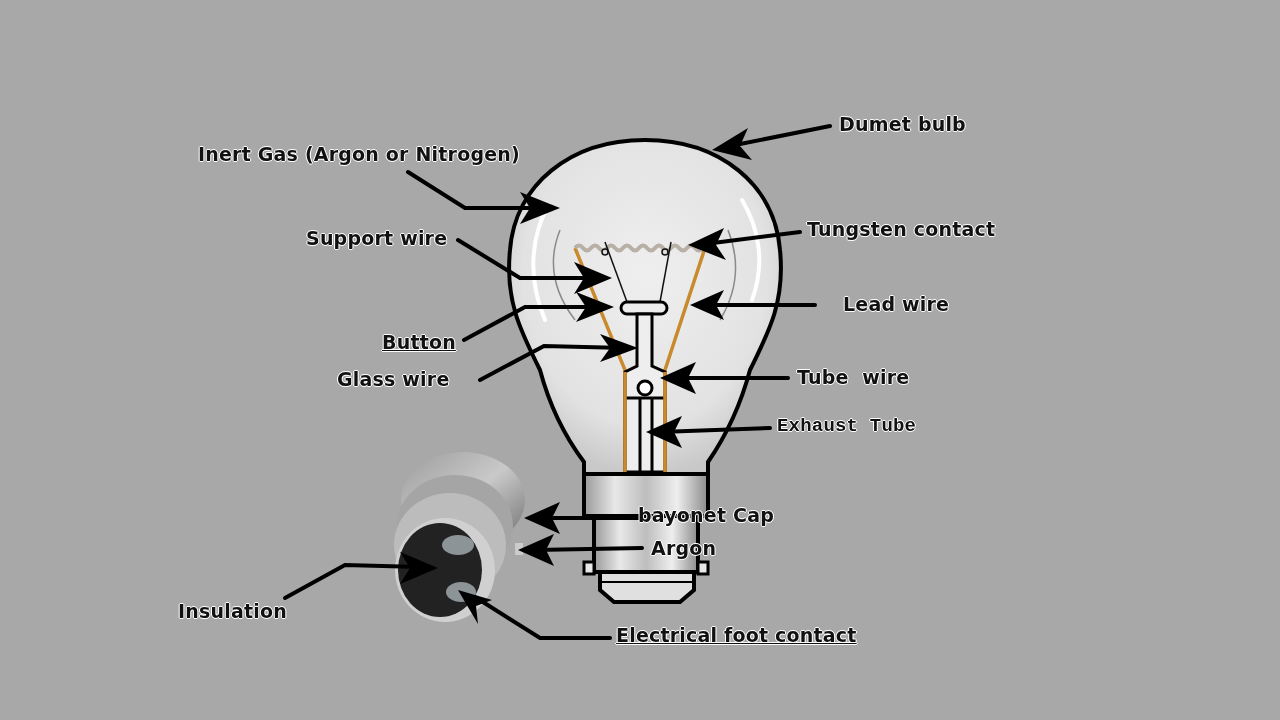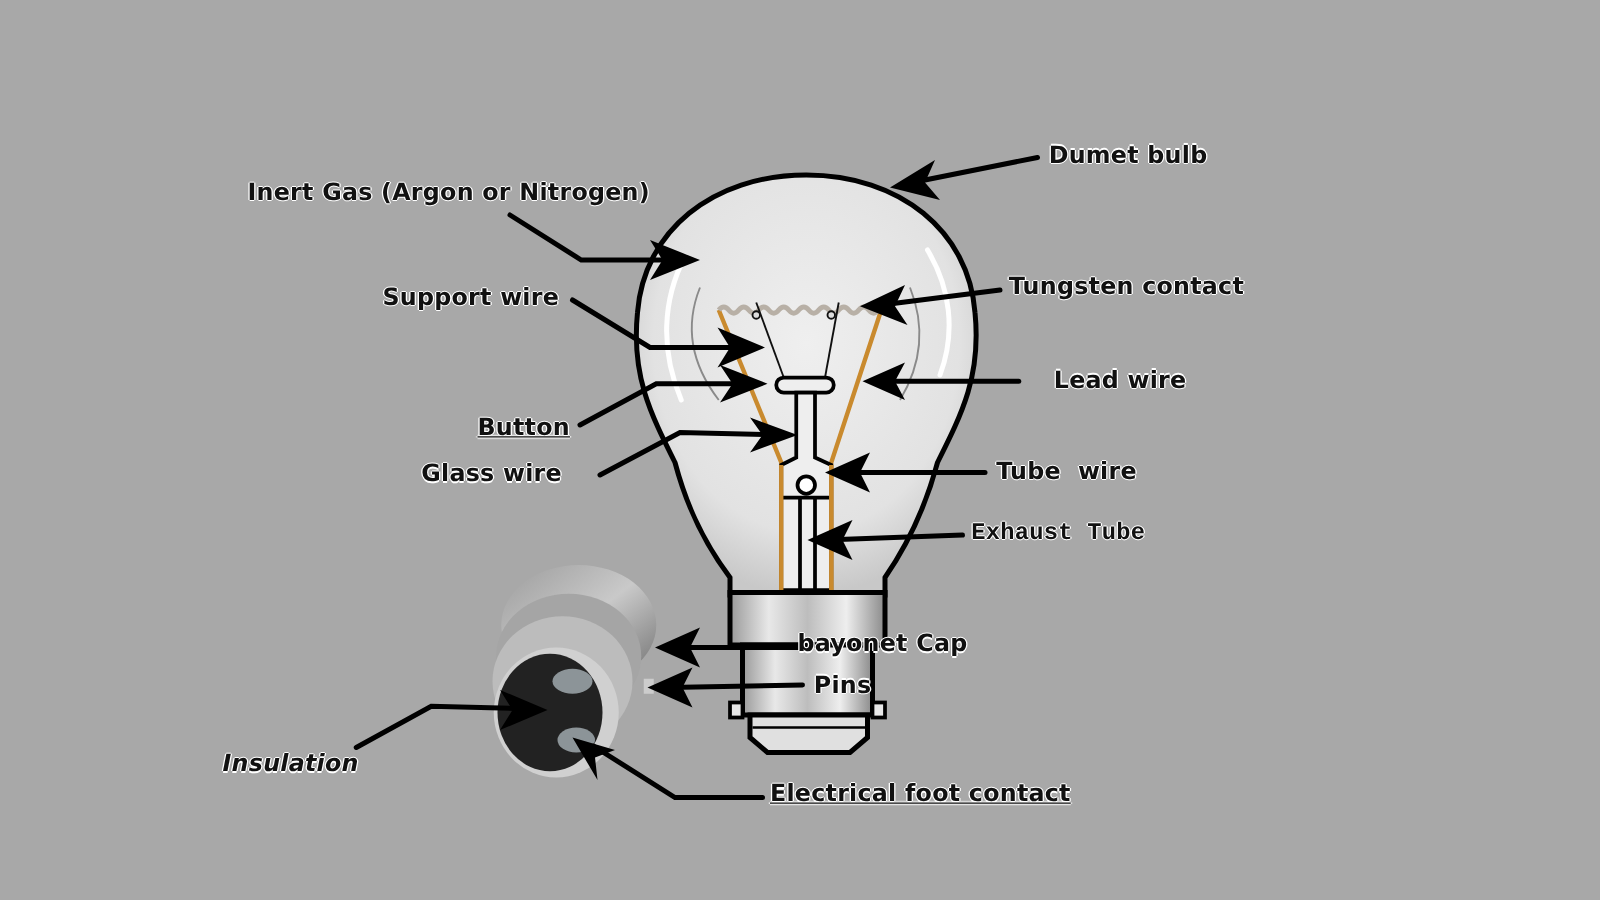--- a/index.html
+++ b/index.html
@@ -150,15 +150,15 @@
 <div class="lbl" style="left:198px; top:143px;">Inert Gas (Argon or Nitrogen)</div>
 <div class="lbl" style="left:839px; top:113px;">Dumet bulb</div>
 <div class="lbl" style="left:306px; top:227px;">Support wire</div>
 <div class="lbl" style="left:807px; top:218px;">Tungsten contact</div>
 <div class="lbl" style="left:823px; top:293px;margin-left:20px;">Lead wire</div>
 <div class="lbl" style="left:382px; top:331px;text-decoration:underline;">Button</div>
 <div class="lbl" style="left:337px; top:368px;">Glass wire</div>
 <div class="lbl" style="left:797px; top:366px; white-space:pre;">Tube  wire</div>
 <div class="lbl" style="left:777px; top:415px;font-family:Liberation Mono, monospace;">Exhaust Tube</div>
 <div class="lbl" style="left:638px; top:504px;">bayonet Cap</div>
-<div class="lbl" style="left:651px; top:537px;">Pins</div>
-<div class="lbl" style="left:178px; top:600px;font-style:italic;">Insulation</div>
+<div class="lbl" style="left:651px; top:537px;">Argon</div>
+<div class="lbl" style="left:178px; top:600px;">Insulation</div>
 <div class="lbl" style="left:616px; top:624px;text-decoration:underline;">Electrical foot contact</div>
 
 </body></html>

